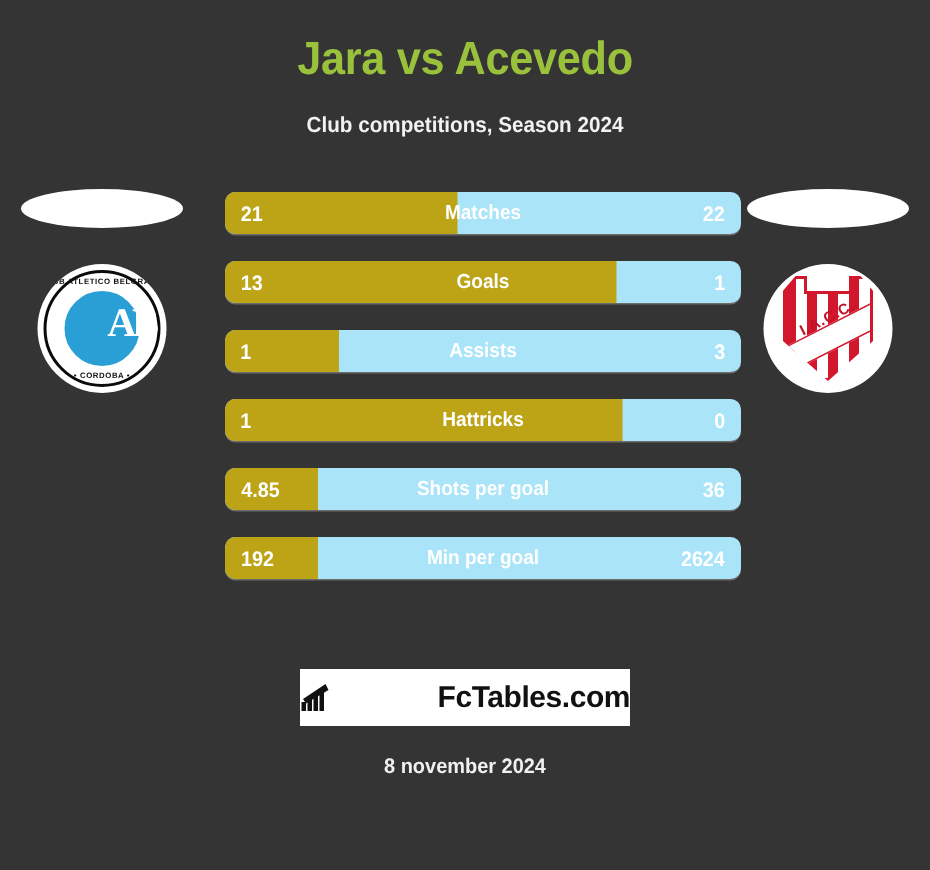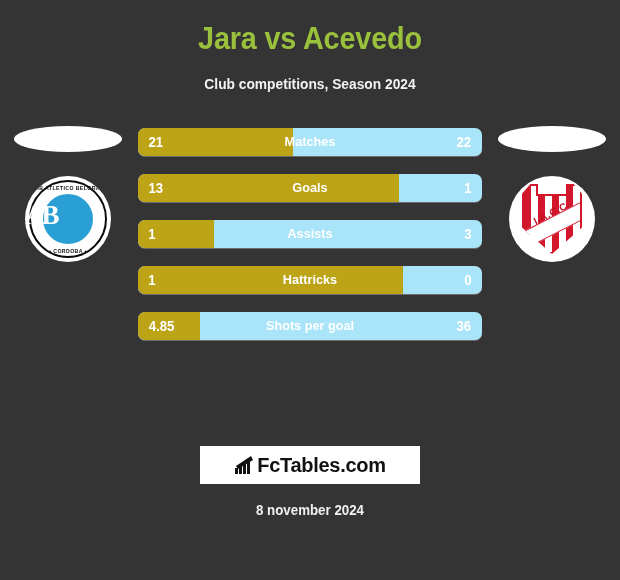--- a/index.html
+++ b/index.html
@@ -88,21 +88,21 @@
     width: 54px; height: 54px;
     border-radius: 50%;
     background: #2a9fd6;
     border: 2px solid #ffffff;
     box-sizing: border-box;
   }
   .crest-belgrano .monogram {
     position: absolute;
     left: 0; top: 24px;
     width: 78px;
-    text-align: left;
+    text-align: right;
     color: #ffffff;
     font-size: 27px;
     font-weight: bold;
     letter-spacing: -3px;
     line-height: 30px;
     font-family: "Liberation Serif", serif;
   }
   .crest-belgrano .arc-top,
   .crest-belgrano .arc-bottom {
     position: absolute;
@@ -164,21 +164,21 @@
     width: 32px; height: 12px;
     border: 2px solid #d2172c;
     border-top: none;
     background: #ffffff;
     box-sizing: border-box;
   }
 
   
   .bars {
     position: absolute;
-    left: 138px;
+    left: 150px;
     top: 10px;
     width: 344px;
   }
   .bar-row {
     position: relative;
     height: 28px;
     margin-bottom: 18px;
   }
   .bar {
     position: relative;
@@ -223,21 +223,21 @@
   .logo-box {
     position: absolute;
     left: 50%;
     transform: translateX(-50%);
     top: 446px;
     width: 220px;
     height: 38px;
     background: #ffffff;
     display: flex;
     align-items: center;
-    justify-content: center;
+    justify-content: space-between;
   }
   .logo-icon {
     width: 20px;
     height: 18px;
     margin-right: 3px;
     position: relative;
   }
   .logo-text {
     color: #111111;
     font-size: 20px;
@@ -321,20 +321,28 @@
           <div class="bar-label">Hattricks</div>
           <div class="bar-val away">0</div>
         </div>
       </div>
       <div class="bar-row">
         <div class="bar">
           <div class="bar-home" style="width: 18%;"></div>
           <div class="bar-val home">4.85</div>
           <div class="bar-label">Shots per goal</div>
           <div class="bar-val away">36</div>
+        </div>
+      </div>
+      <div class="bar-row">
+        <div class="bar">
+          <div class="bar-home" style="width: 18%;"></div>
+          <div class="bar-val home">192</div>
+          <div class="bar-label">Min per goal</div>
+          <div class="bar-val away">2624</div>
         </div>
       </div>
     </div>
 </div>
 
 <div class="logo-box">
   <span class="logo-icon">
     <svg width="20" height="18" viewBox="0 0 20 18" aria-hidden="true">
       <rect x="1" y="12" width="3" height="6" fill="#111"></rect>
       <rect x="5" y="9" width="3" height="9" fill="#111"></rect>

